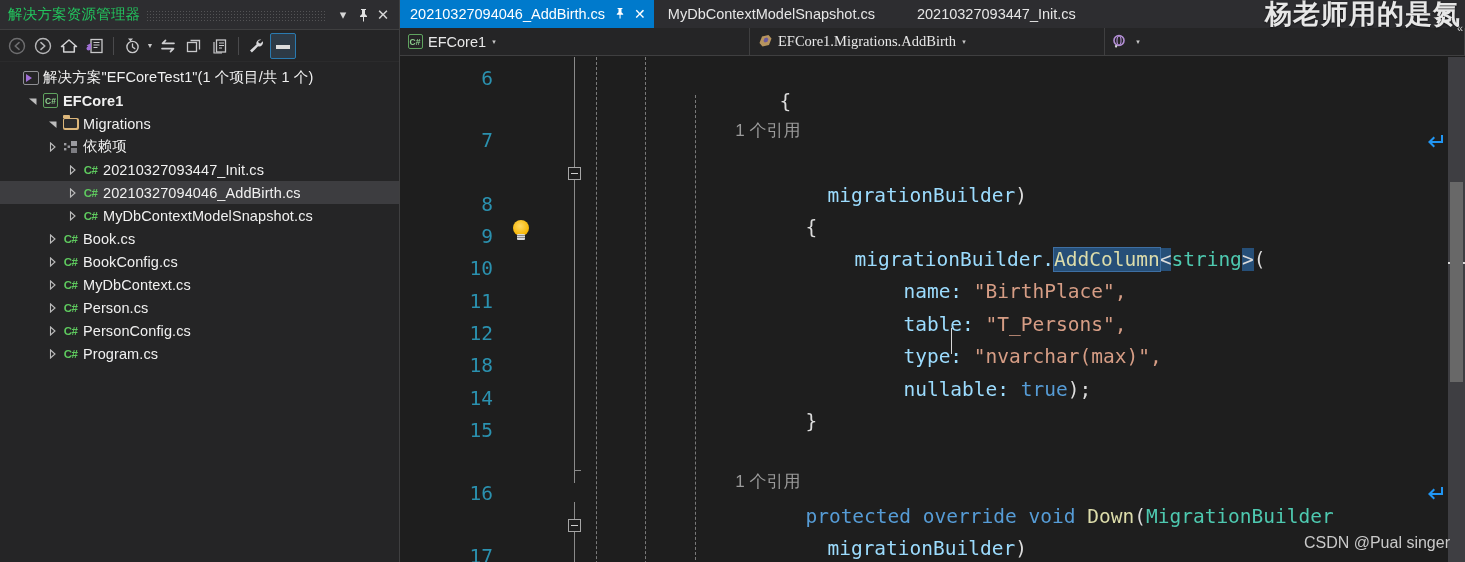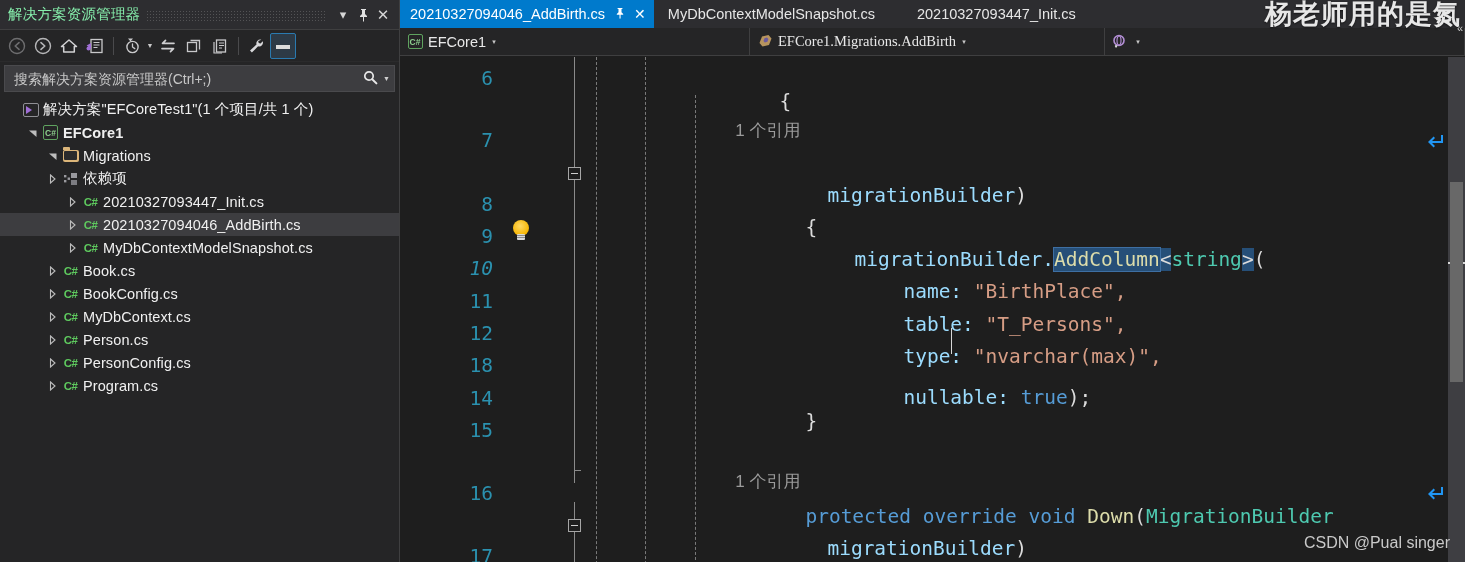--- a/index.html
+++ b/index.html
@@ -6,21 +6,21 @@
   body{width:1465px;height:562px;overflow:hidden;
        font-family:"Liberation Sans","DejaVu Sans",sans-serif;
        -webkit-font-smoothing:antialiased;}
   #app{position:relative;width:1465px;height:562px;background:#252526;}
 
   
   #solution-explorer{position:absolute;left:0;top:0;width:400px;height:562px;
       background:#252526;box-sizing:border-box;border-right:1px solid #3f3f40;}
   .se-titlebar{height:30px;display:flex;align-items:center;padding:0 6px 0 8px;
       background:#2d2d30;border-bottom:1px solid #3f3f40;box-sizing:border-box;}
-  .se-title{color:#86efac;font-size:14.5px;white-space:nowrap;letter-spacing:.2px;}
+  .se-title{color:#22c55e;font-size:14.5px;white-space:nowrap;letter-spacing:.2px;}
   .se-dots{flex:1;height:12px;margin:0 6px;
       background-image:radial-gradient(#5a5a5c 0.8px, transparent 0.9px);
       background-size:3px 3px;background-position:0 4px;opacity:.85;}
   .se-tbtn{width:20px;height:22px;display:flex;align-items:center;justify-content:center;
       color:#d6d6d6;font-size:13px;}
   .se-tbtn.close{font-size:15px;}
 
   .se-toolbar{height:32px;display:flex;align-items:center;gap:0px;padding:0 4px;
       background:#252526;border-bottom:1px solid #2b2b2c;box-sizing:border-box;}
   .tb-ico{width:26px;height:26px;display:flex;align-items:center;justify-content:center;
@@ -214,30 +214,20 @@
             <path d="M14.4 2.8a3.8 3.8 0 0 0-4.9 4.7L3 13.6l1.9 1.9 6.2-6.2a3.8 3.8 0 0 0 4.6-5l-2.1 2.2-1.9-.5-.5-1.9z" fill="#d9d9db"></path>
           </svg>
       </span>
       <span class="tb-ico sel">
         <svg width="17" height="14" viewBox="0 0 17 14">
             <rect x="1" y="6" width="14" height="4" fill="#dcdcdc"></rect>
           </svg>
       </span>
     </div>
 
-    <div class="se-search">
-      <input value="" placeholder="搜索解决方案资源管理器(Ctrl+;)" style="">
-      <span class="sico">
-        <svg width="15" height="15" viewBox="0 0 15 15">
-            <circle cx="6" cy="6" r="4.2" fill="none" stroke="#e8e8e8" stroke-width="1.7"></circle>
-            <path d="M9.2 9.2 13.4 13.4" stroke="#e8e8e8" stroke-width="2" stroke-linecap="round"></path>
-          </svg>
-      </span>
-      <span class="scar">▼</span>
-    </div>
 
     <div class="tree" id="tree">
         <div class="trow">
           <span style="width: 6px; flex: 0 0 auto;"></span>
           <span class="twist"></span>
           <span class="ticon">
             <span class="sln-ico"></span>
           </span>
           <span class="tlabel">解决方案"EFCoreTest1"(1 个项目/共 1 个)</span>
         </div>
@@ -454,21 +444,21 @@
         <div class="foldbox" style="left:168px;top:462px;"></div>
 
         <div class="guide" style="left:196px;top:0;height:562px;"></div>
         <div class="guide" style="left:245px;top:0;height:562px;"></div>
         <div class="guide" style="left:295px;top:38px;height:470px;"></div>
 
         <div class="lnum" style="top:10px;">6</div>
         <div class="lnum" style="top:72px;">7</div>
         <div class="lnum" style="top:136px;">8</div>
         <div class="lnum" style="top:168px;">9</div>
-        <div class="lnum" style="top:200px;font-style:italic;">10</div>
+        <div class="lnum" style="top:200px;">10</div>
         <div class="lnum" style="top:233px;">11</div>
         <div class="lnum" style="top:265px;">12</div>
         <div class="lnum" style="top:297px;">18</div>
         <div class="lnum" style="top:330px;">14</div>
         <div class="lnum" style="top:362px;">15</div>
         <div class="lnum" style="top:425px;">16</div>
         <div class="lnum" style="top:488px;">17</div>
 
         <div class="bulb" style="left:110px;top:163px;">
           <span class="glass"></span>
@@ -500,21 +490,21 @@
 
         <div class="ctext" style="top:200px;left:386px;">
           <span class="par">name:</span><span class="pl"> </span><span class="str">"BirthPlace",</span>
         </div>
         <div class="ctext" style="top:233px;left:386px;">
           <span class="par">table:</span><span class="pl"> </span><span class="str">"T_Persons",</span>
         </div>
         <div class="ctext" style="top:265px;left:386px;">
           <span class="par">type:</span><span class="pl"> </span><span class="str">"nvarchar(max)",</span>
         </div>
-        <div class="ctext" style="top:306px;left:386px;">
+        <div class="ctext" style="top:298px;left:386px;">
           <span class="par">nullable:</span><span class="pl"> </span><span class="kw">true</span><span class="pl">);</span>
         </div>
 
         <div class="ctext" style="top:330px;left:288px;">
           <span class="pl">}</span>
         </div>
 
         <div class="ctext ref" style="top:393px;left:288px;">
           <span>1 个引用</span>
         </div>

